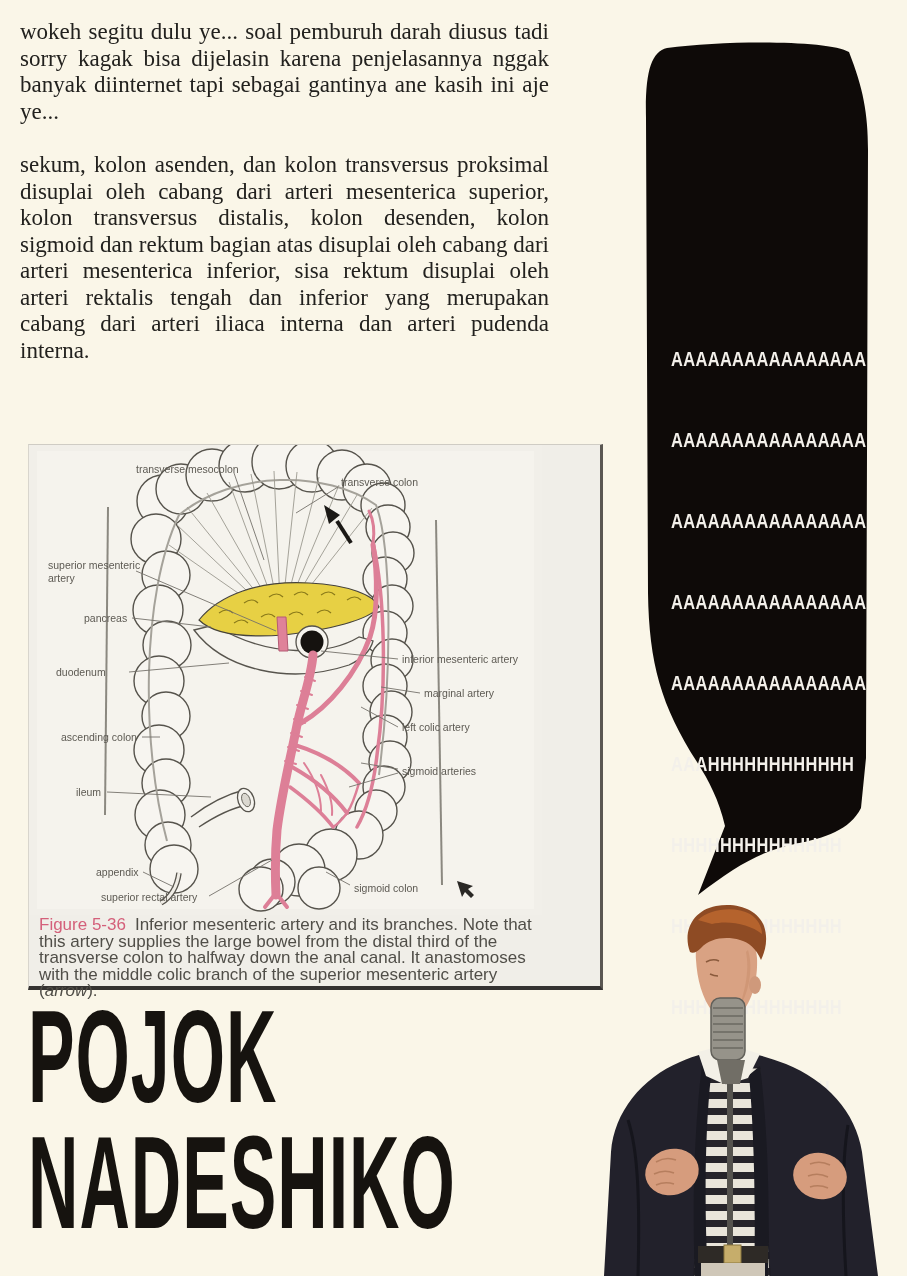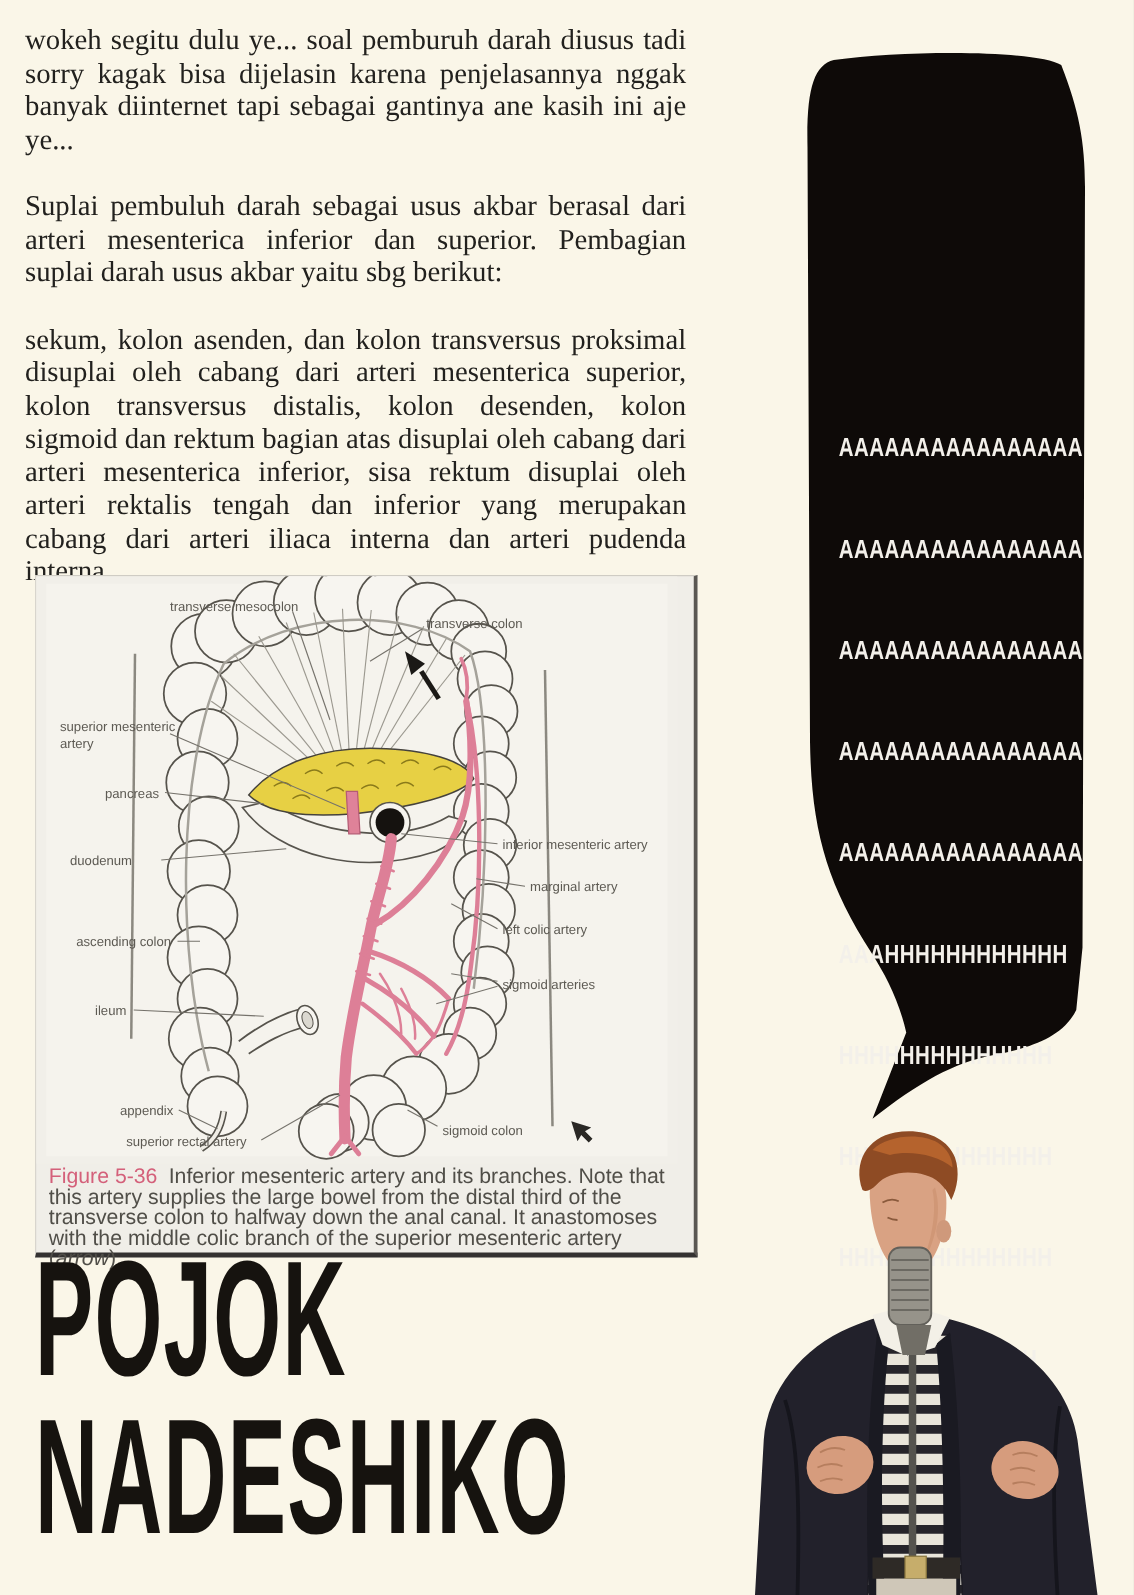--- a/index.html
+++ b/index.html
@@ -7,21 +7,21 @@
     position:relative; width:907px; height:1276px;
     background:#faf6e8; overflow:hidden;
     font-family:"Liberation Serif", serif;
   }
   
   .article { position:absolute; left:20px; top:19px; width:529px;
     font-size:23px; line-height:26.5px; text-align:justify; color:#22211e; }
   .article p { margin:0 0 27px 0; }
 
   
-  .figure-box { position:absolute; left:28px; top:460px; width:530px; height:546px;
+  .figure-box { position:absolute; left:28px; top:444px; width:575px; height:546px;
     background:#f0eee8; box-sizing:border-box;
     border-top:1px solid #cfccc4; border-left:1px solid #d8d5cd;
     border-right:3px solid #5a5752; border-bottom:4px solid #343231; }
   .diagram { position:absolute; left:0; top:0; }
   .dlabel { font-family:"Liberation Sans",sans-serif; font-size:10.5px; fill:#5d5a53; }
   .leader { stroke:#75726b; stroke-width:0.9; fill:none; }
   .colon  { fill:#f7f5f0; stroke:#56534c; stroke-width:1.4; }
   .artery { stroke:#dd7f97; fill:none; stroke-linecap:round; }
   .fanline{ stroke:#9b988f; stroke-width:0.9; }
   .fig-caption { position:absolute; left:10px; top:472px; width:494px;
@@ -46,21 +46,20 @@
 
   .rick-svg { position:absolute; left:598px; top:900px; }
 </style>
 </head>
 <body>
 
 <div class="page">
 
   <div class="article">
     <p>wokeh segitu dulu ye... soal pemburuh darah diusus tadi sorry kagak bisa dijelasin karena penjelasannya nggak banyak diinternet tapi sebagai gantinya ane kasih ini aje ye...</p>
-    <p>Suplai pembuluh darah sebagai usus akbar berasal dari arteri mesenterica inferior dan superior. Pembagian suplai darah usus akbar yaitu sbg berikut:</p>
     <p>sekum, kolon asenden, dan kolon transversus proksimal disuplai oleh cabang dari arteri mesenterica superior, kolon transversus distalis, kolon desenden, kolon sigmoid dan rektum bagian atas disuplai oleh cabang dari arteri mesenterica inferior, sisa rektum disuplai oleh arteri rektalis tengah dan inferior yang merupakan cabang dari arteri iliaca interna dan arteri pudenda interna.</p>
   </div>
 
   <div class="figure-box">
     <svg class="diagram" width="513" height="470" viewBox="0 0 513 470">
       <rect x="0" y="0" width="513" height="470" fill="#f1efe9"></rect>
       <rect x="8" y="6" width="497" height="458" fill="#f5f3ed"></rect>
 
       <path d="M79,62 L76,370" stroke="#8b8880" stroke-width="2" fill="none"></path>
       <path d="M407,75 L413,440" stroke="#8b8880" stroke-width="2" fill="none"></path>

